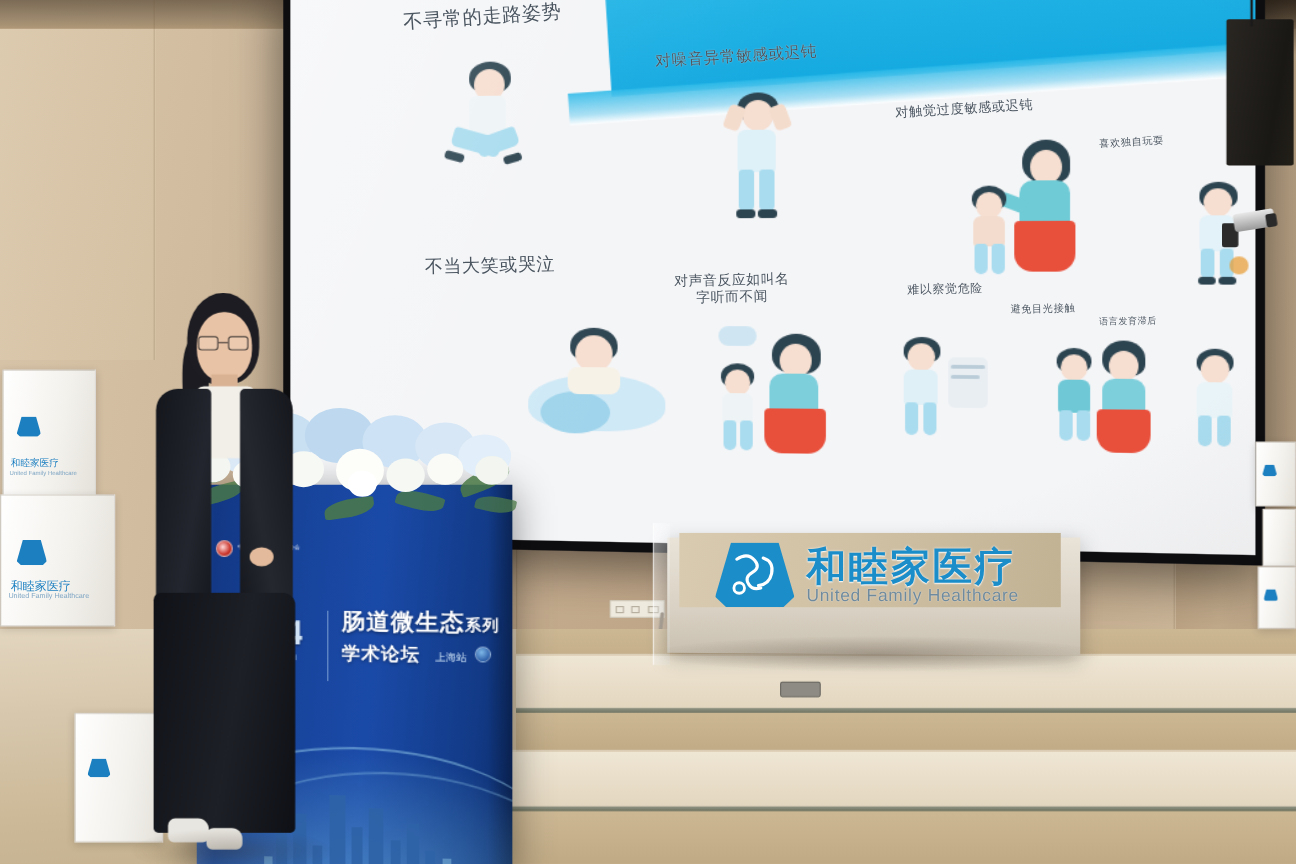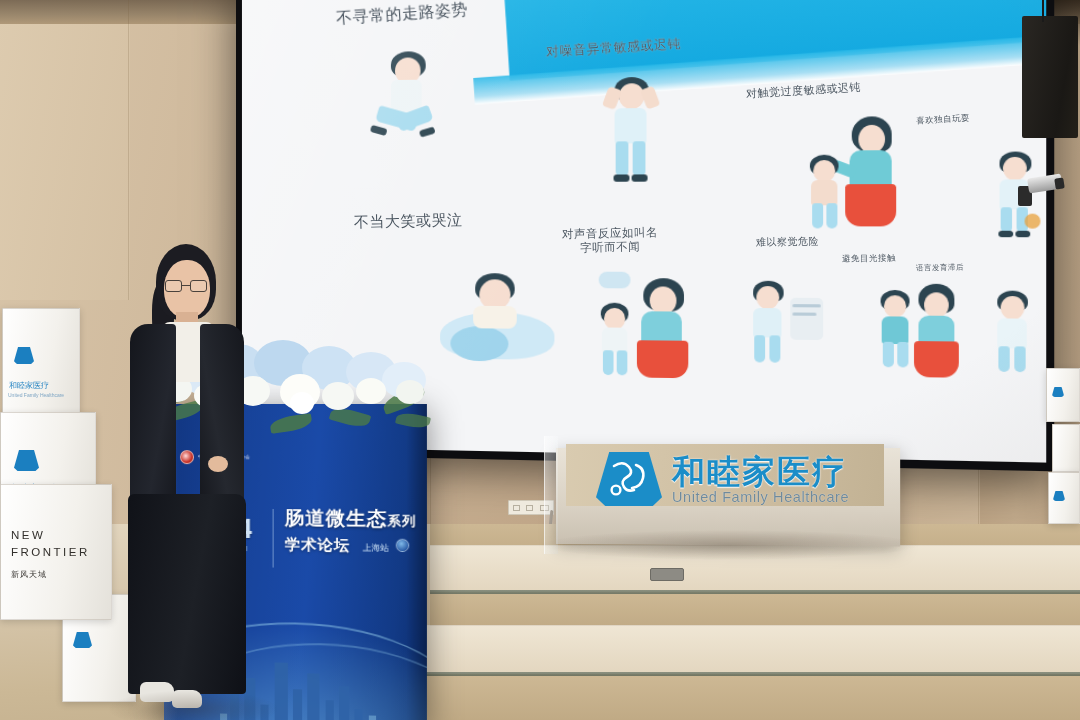--- a/index.html
+++ b/index.html
@@ -537,25 +537,20 @@
       </div>
       <div class="box" style="left: 1046px; top: 368px; width: 34px; height: 54px;">
         <div class="box-logo" style="width: 12px; height: 10px; left: 5px; top: 18px;"></div>
       </div>
       <div class="box" style="left: 1052px; top: 424px; width: 28px; height: 48px;"></div>
       <div class="box" style="left: 1048px; top: 472px; width: 32px; height: 52px;">
         <div class="box-logo" style="width: 12px; height: 10px; left: 4px; top: 18px;"></div>
       </div>
     </div>
 
-  <div class="box" style="left:0;top:484px;width:112px;height:136px;">
-    <div class="nf-en" style="left:10px;top:42px;">NEW
-FRONTIER</div>
-    <div class="nf-cn" style="left:10px;top:84px;">新风天域</div>
-  </div>
 
   <div class="podium">
     <div class="podium-left-edge"></div>
     <div class="podium-right-edge"></div>
     <div class="podium-skyline">
       <svg viewBox="0 0 330 150" style="position:absolute;left:0;bottom:0;width:100%;height:100%;">
         <g fill="#2f63a8" opacity=".9">
           <rect x="96" y="92" width="9" height="58"></rect>
           <rect x="110" y="76" width="11" height="74"></rect>
           <rect x="126" y="102" width="8" height="48"></rect>

